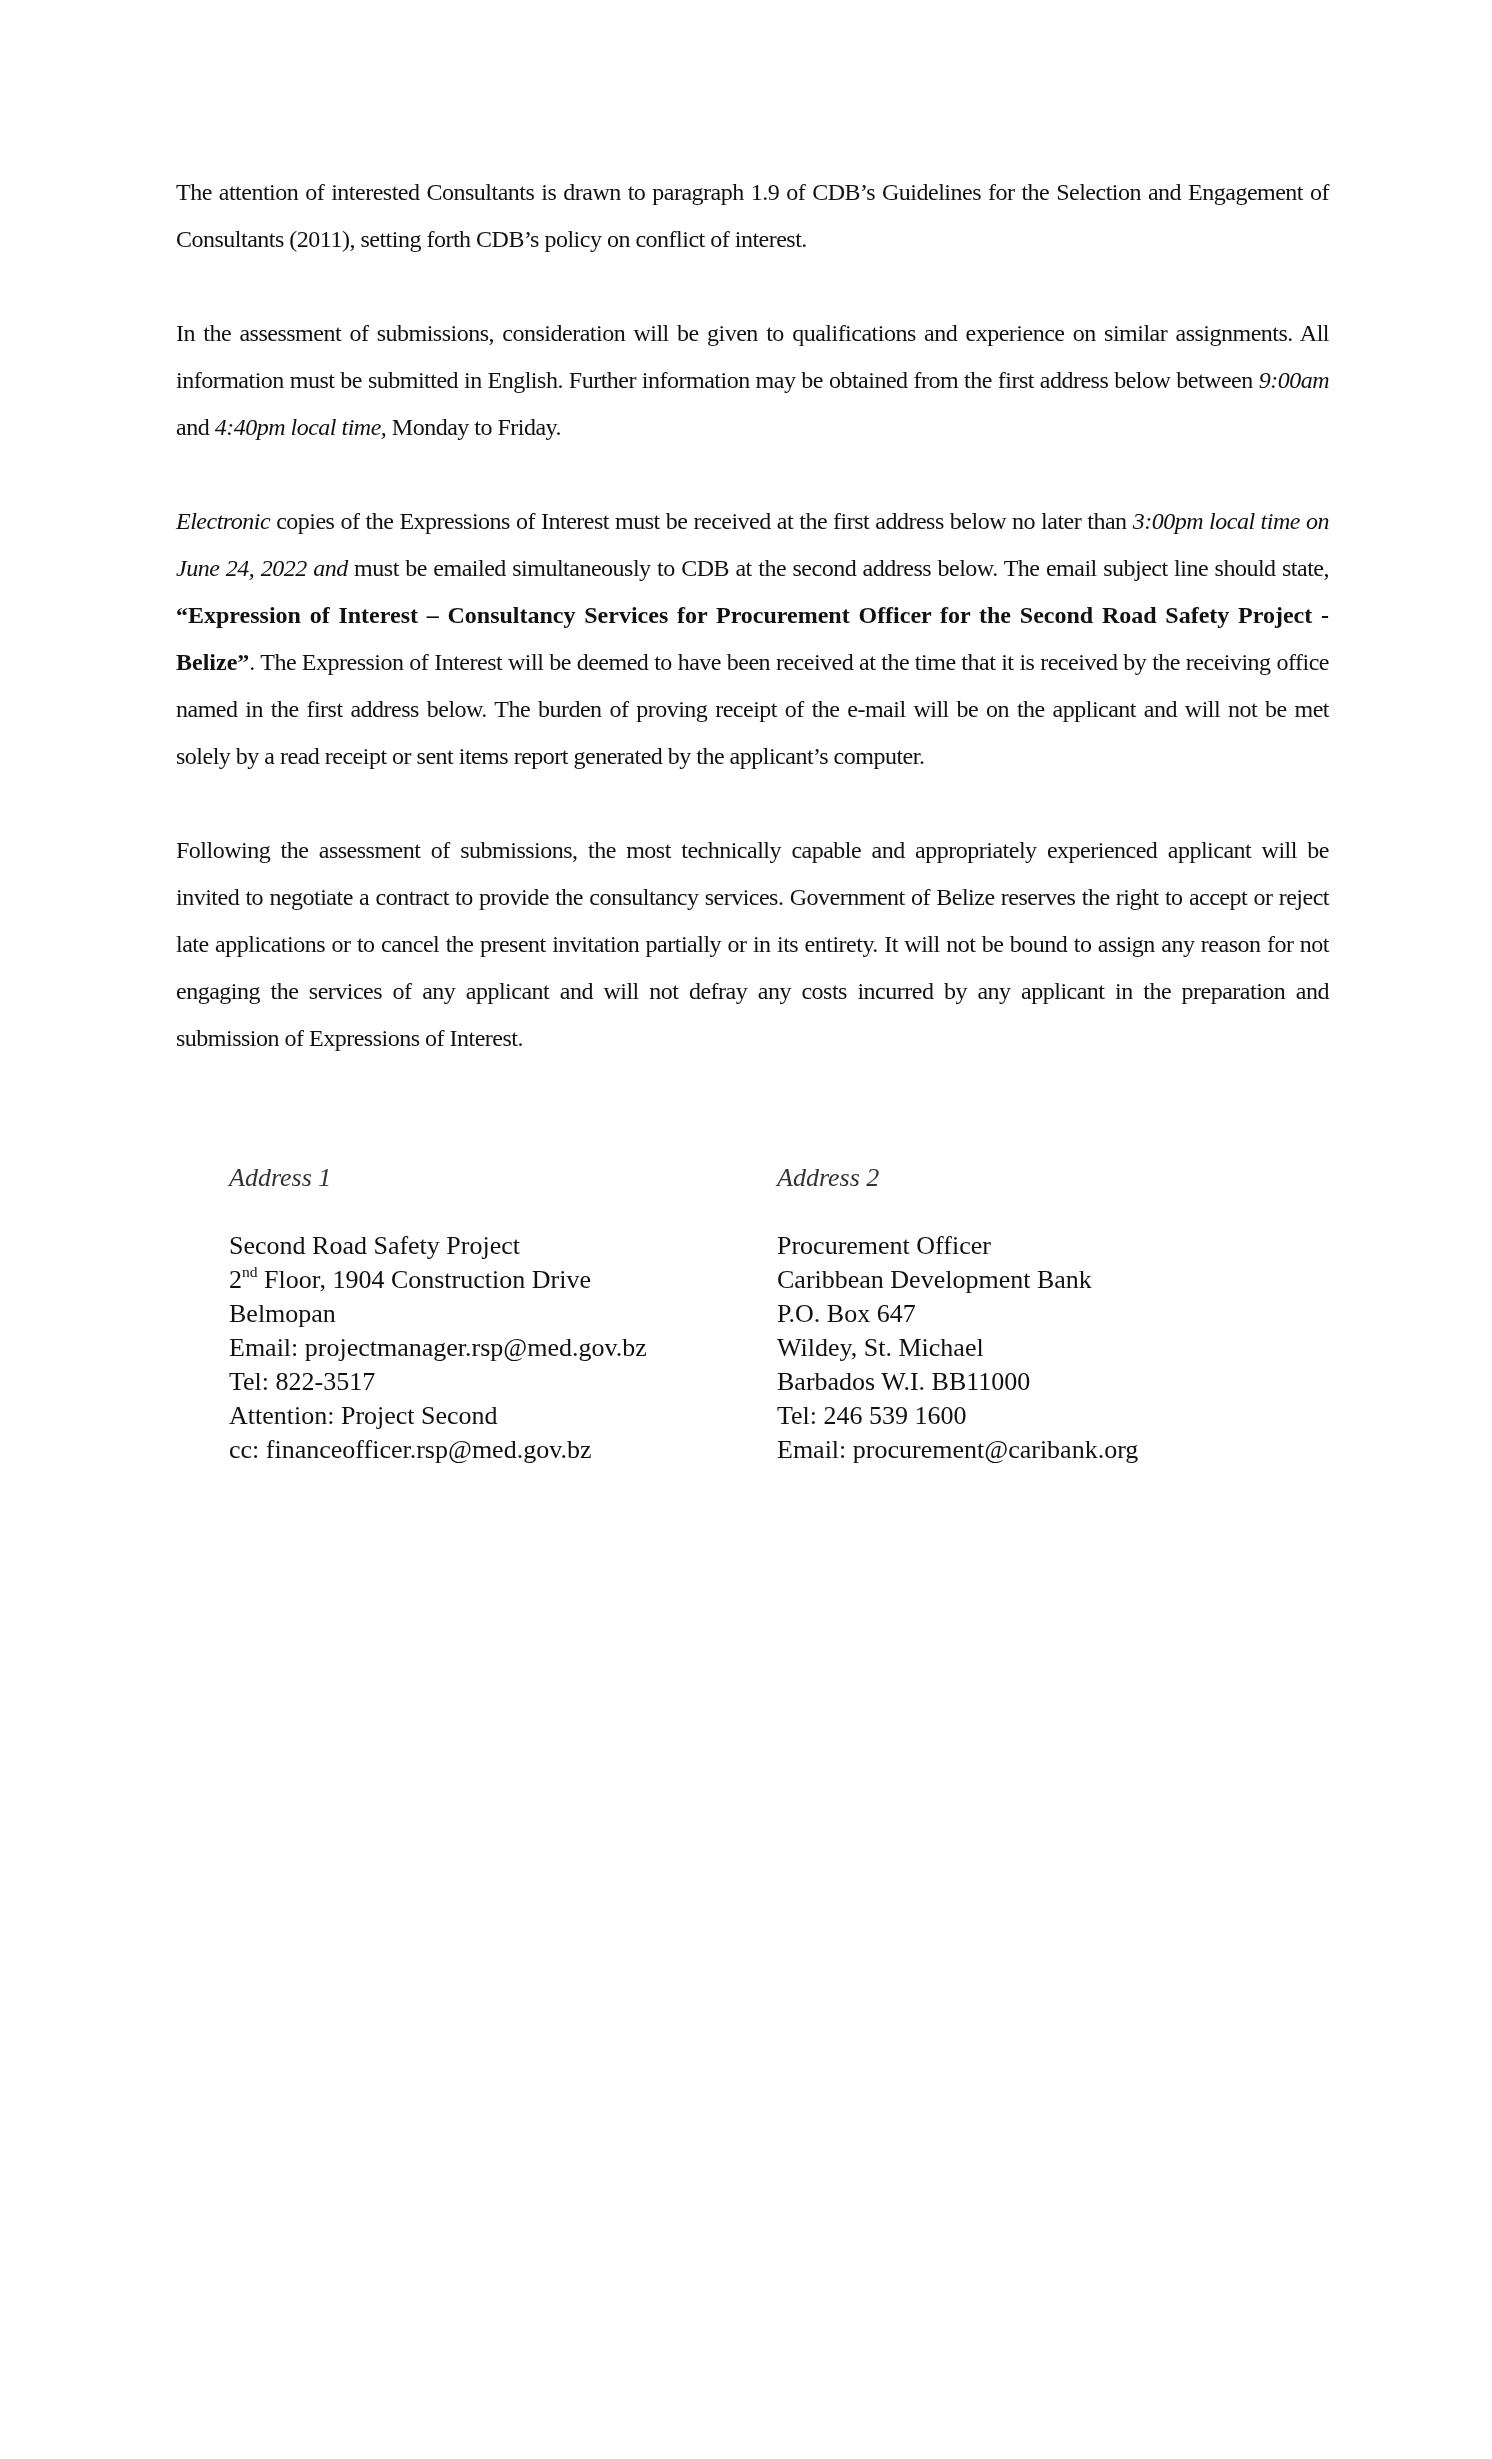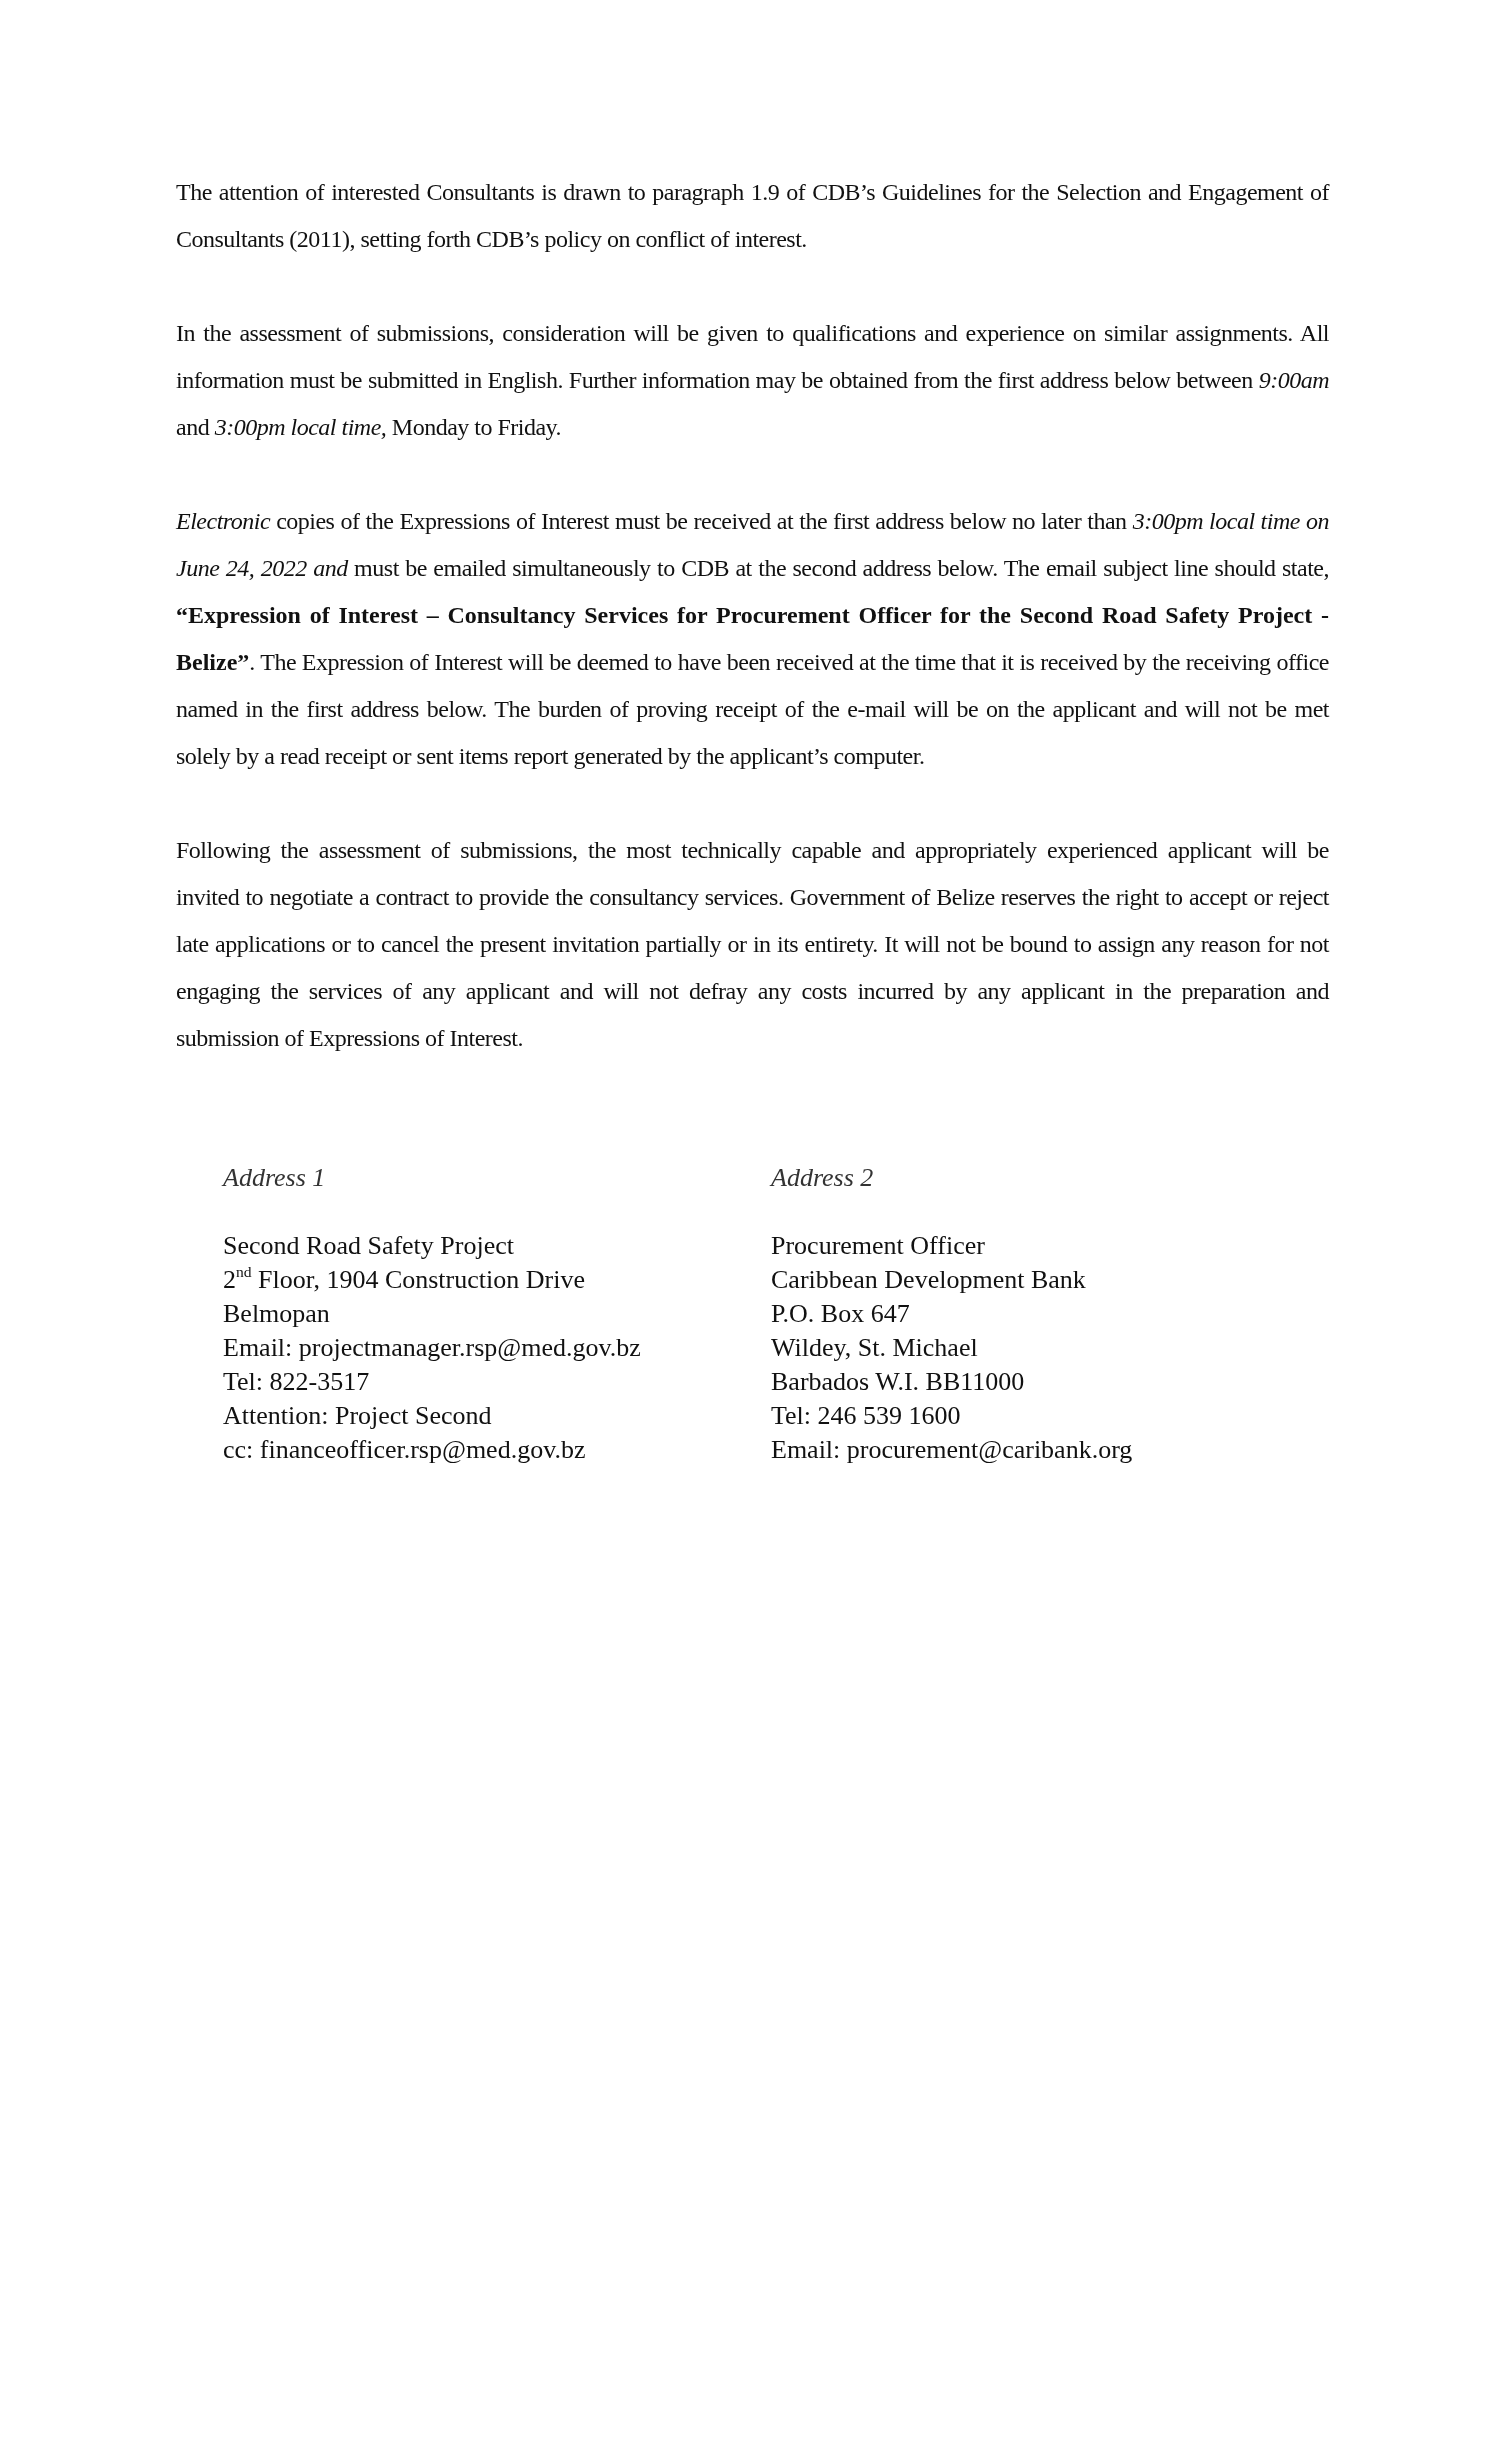--- a/index.html
+++ b/index.html
@@ -27,20 +27,21 @@
     word-spacing: 0px;
   }
   .para:last-child { margin-bottom: 0; }
   .para i { font-style: italic; }
   .para b { font-weight: bold; letter-spacing: 0; }
   .addr-col {
     position: absolute;
     top: 1161px;
     font-size: 26px;
     line-height: 34px;
+    margin-left: 6px;
   }
   .addr-col.left { left: 223px; }
   .addr-col.right { left: 771px; }
   .addr-label {
     font-style: italic;
     color: #333333;
     margin-bottom: 34px;
     font-size: 26px;
   }
   .addr-name { font-weight: normal; }
@@ -51,21 +52,21 @@
 <body>
 
 <div class="page">
 
   <div class="body-text">
     <p class="para">
       <span>The attention of interested Consultants is drawn to paragraph 1.9 of CDB’s Guidelines for the Selection and Engagement of Consultants (2011), setting forth CDB’s policy on conflict of interest.</span>
     </p>
 
     <p class="para">
-      <span>In the assessment of submissions, consideration will be given to qualifications and experience on similar assignments.  All information must be submitted in English.  Further information may be obtained from the first address below between </span><i>9:00am</i><span> and </span><i>3:00pm local time,</i><span> Monday to Friday.</span>
+      <span>In the assessment of submissions, consideration will be given to qualifications and experience on similar assignments.  All information must be submitted in English.  Further information may be obtained from the first address below between </span><i>9:00am</i><span> and </span><i>4:40pm local time,</i><span> Monday to Friday.</span>
     </p>
 
     <p class="para">
       <i>Electronic</i><span> copies of the Expressions of Interest must be received at the first address below no later than </span><i>3:00pm local time on June 24, 2022 and</i><span> must be emailed simultaneously to CDB at the second address below.  The email subject line should state, </span><b>“Expression of Interest – Consultancy Services for Procurement Officer for the Second Road Safety Project - Belize”</b><span>.  The Expression of Interest will be deemed to have been received at the time that it is received by the receiving office named in the first address below.  The burden of proving receipt of the e-mail will be on the applicant and will not be met solely by a read receipt or sent items report generated by the applicant’s computer.</span>
     </p>
 
     <p class="para">
       <span>Following the assessment of submissions, the most technically capable and appropriately experienced applicant will be invited to negotiate a contract to provide the consultancy services.  Government of Belize reserves the right to accept or reject late applications or to cancel the present invitation partially or in its entirety.  It will not be bound to assign any reason for not engaging the services of any applicant and will not defray any costs incurred by any applicant in the preparation and submission of Expressions of Interest.</span>
     </p>
   </div>

